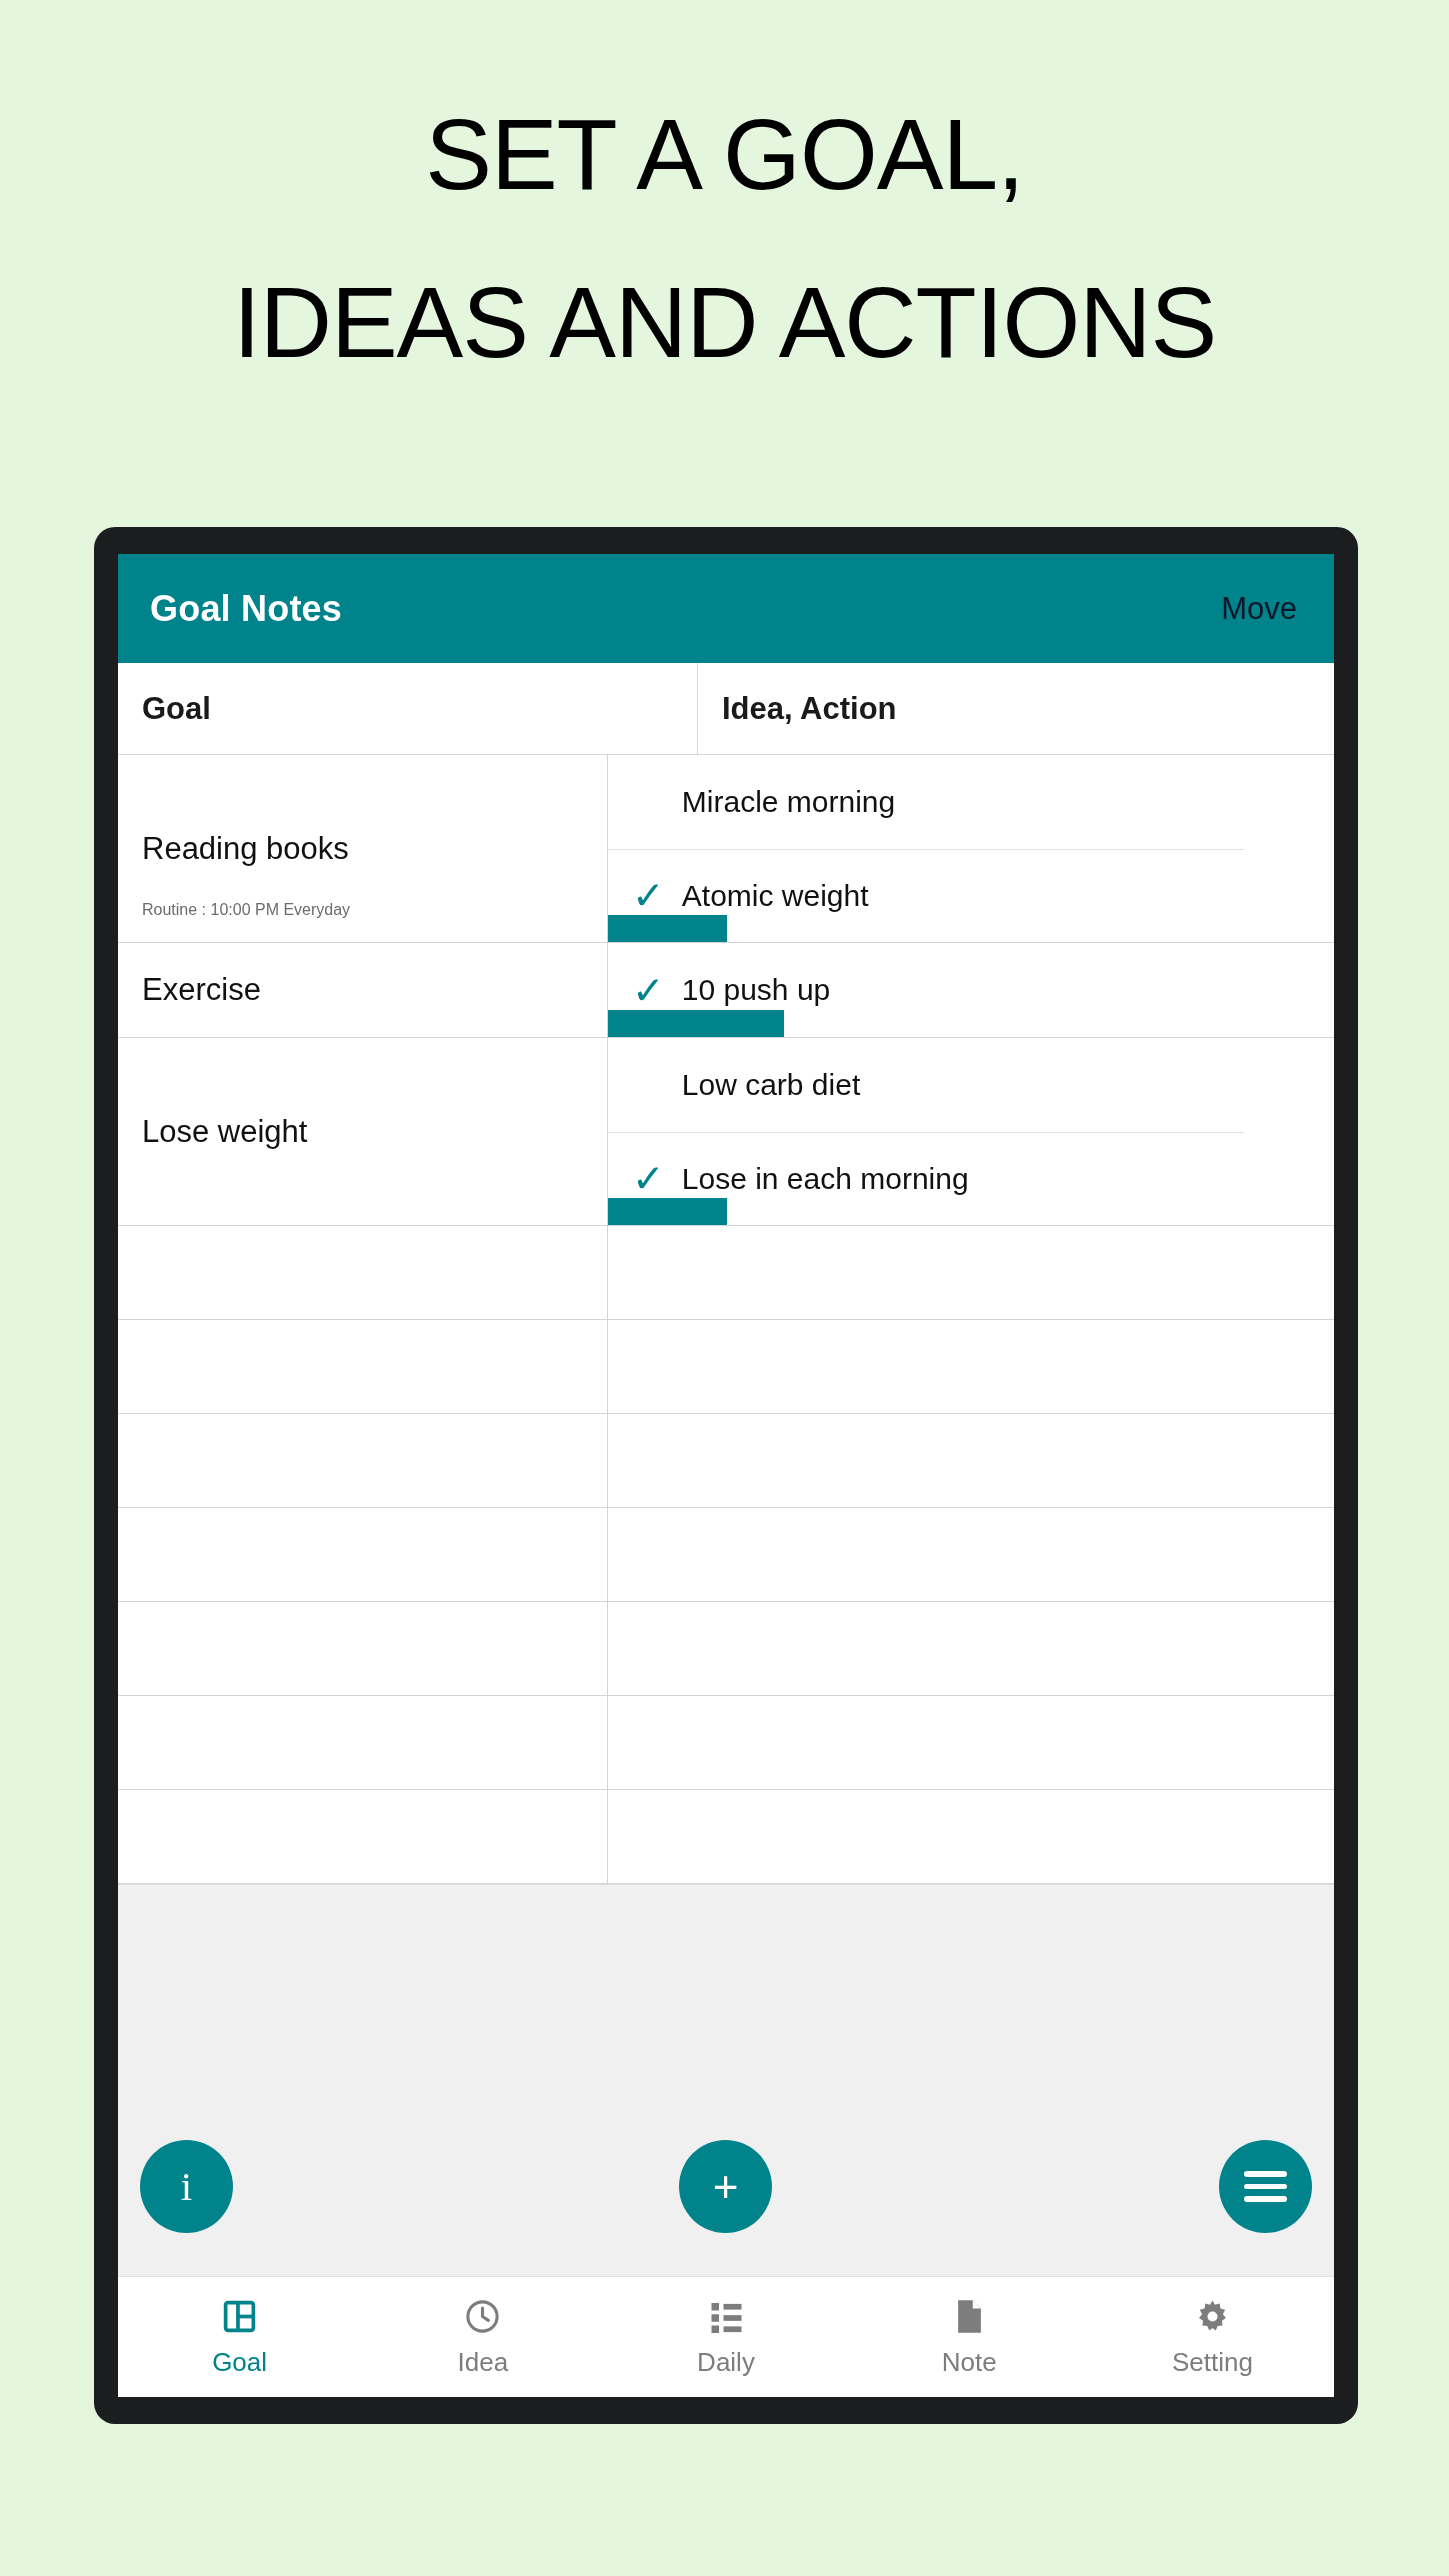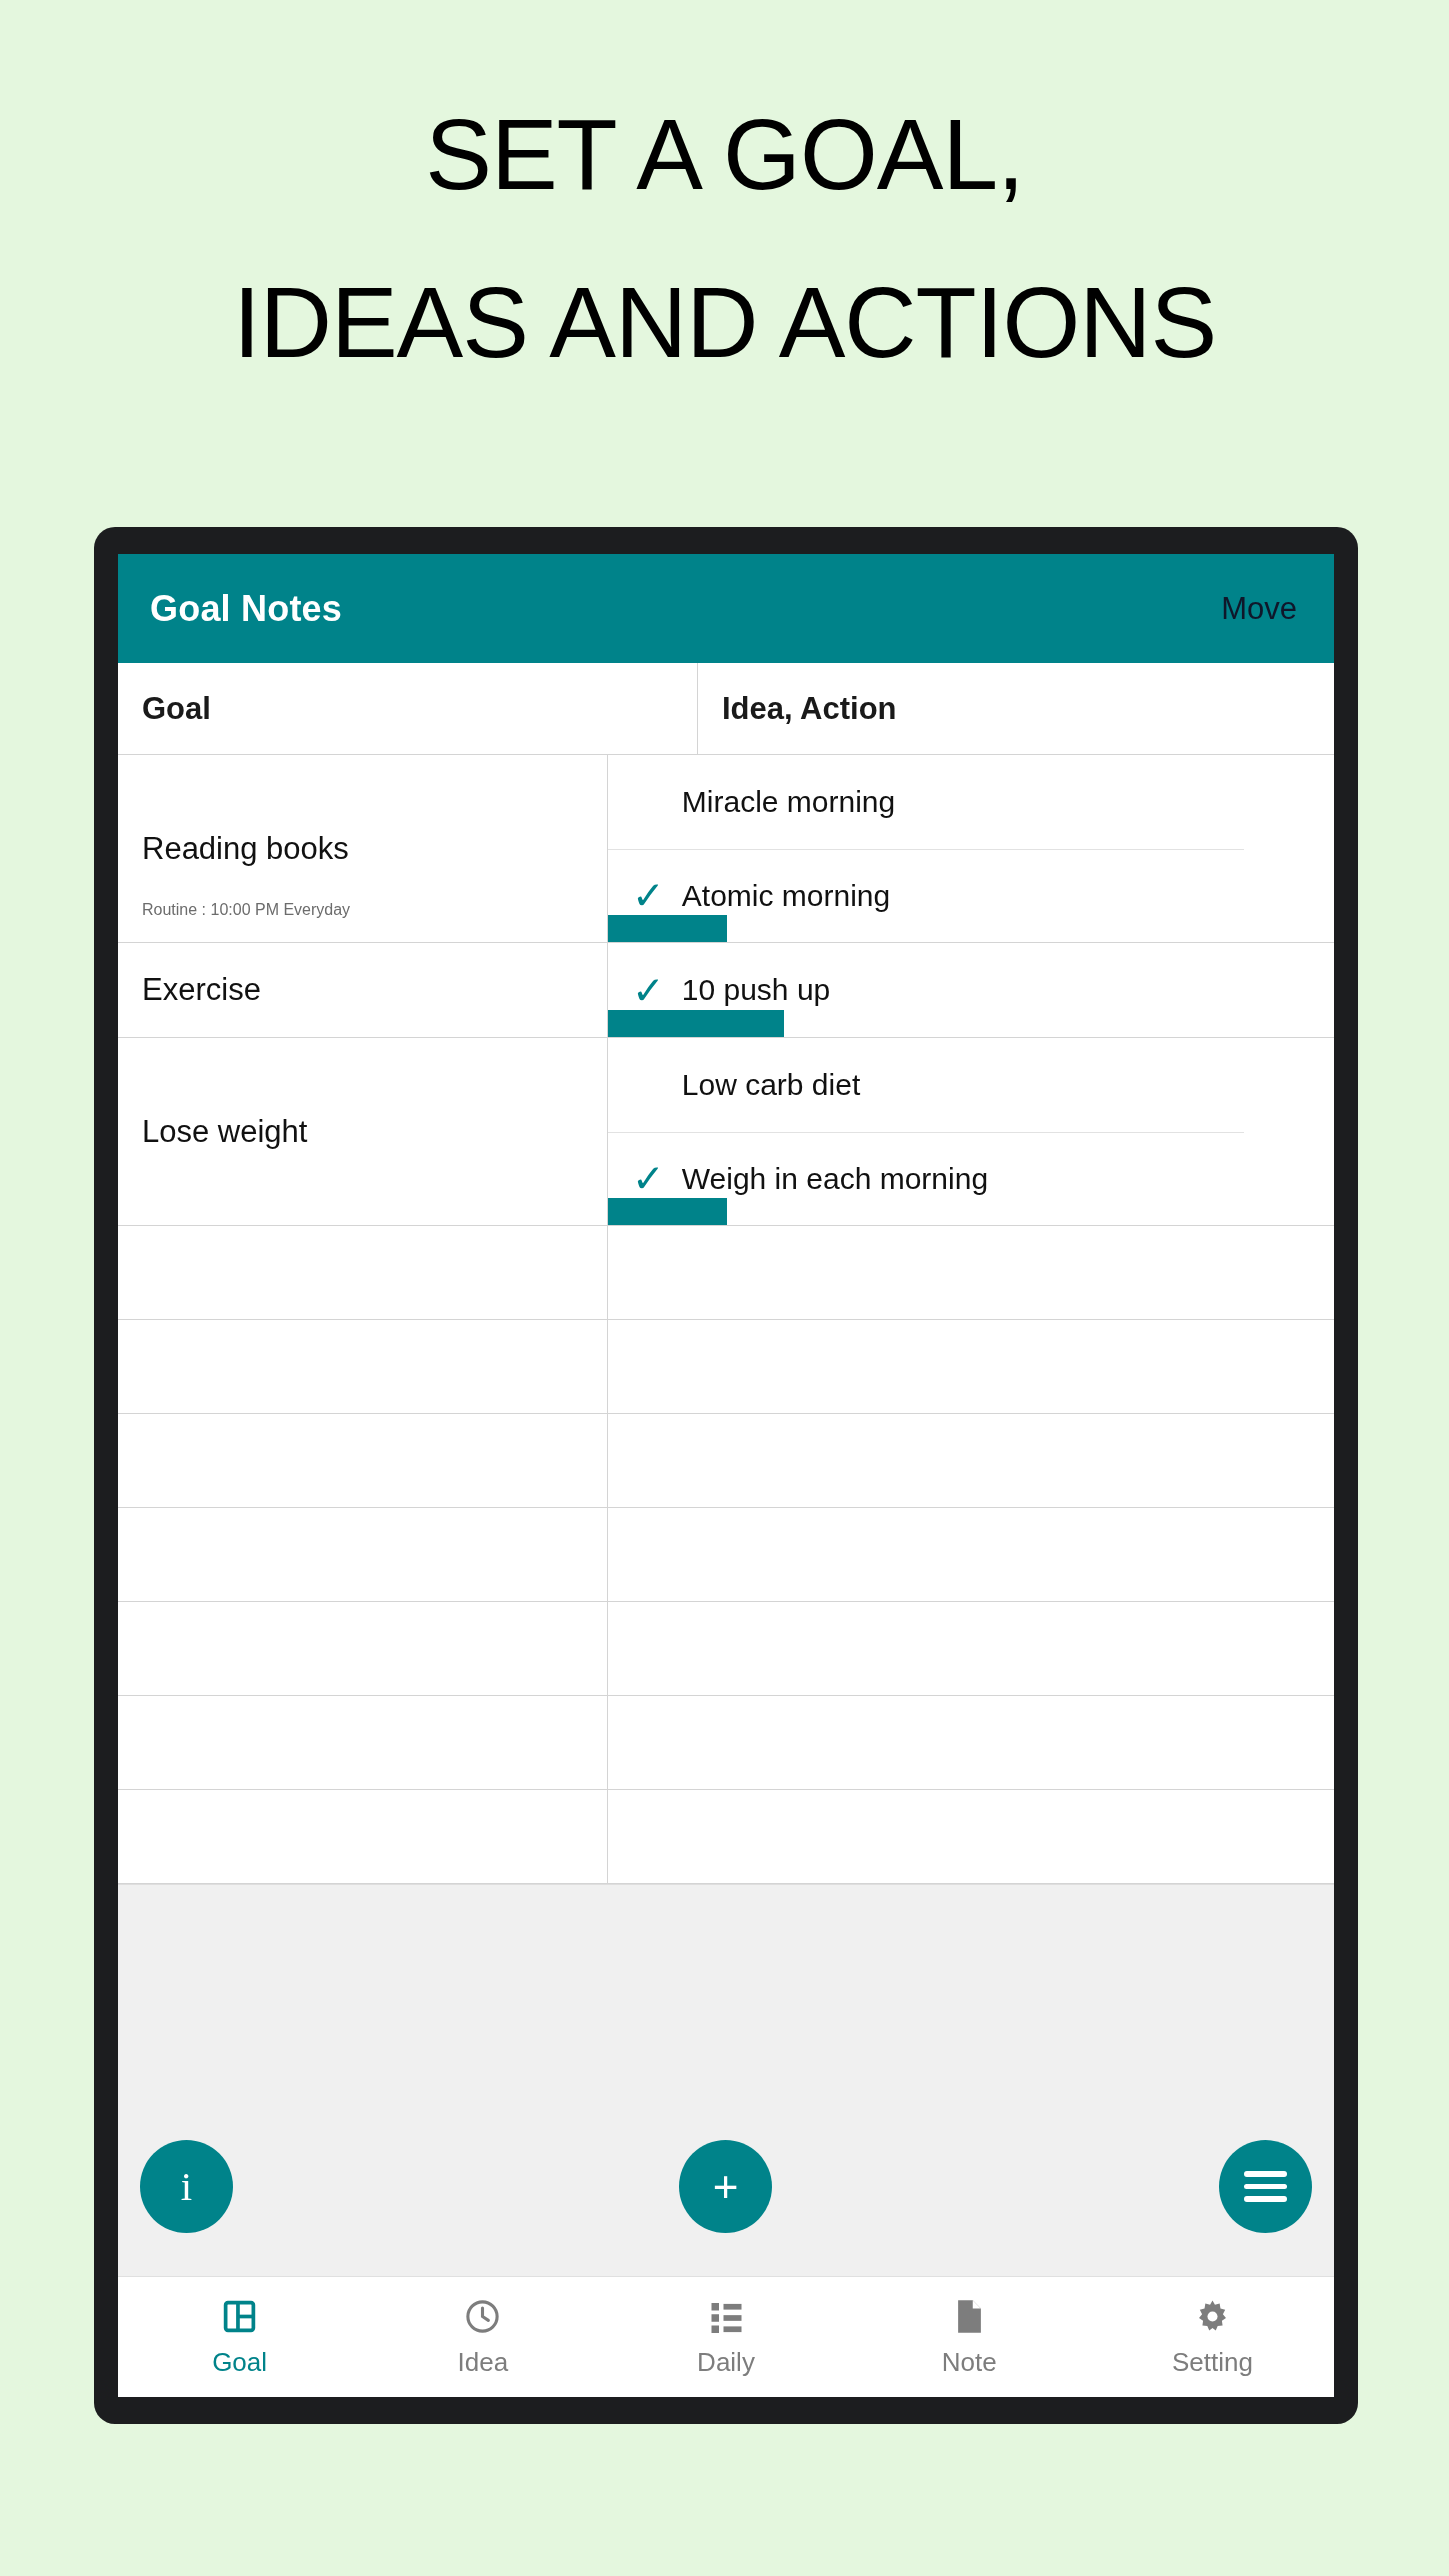--- a/index.html
+++ b/index.html
@@ -245,21 +245,21 @@
               <div class="goal-title">Reading books</div>
               <div class="goal-routine">Routine : 10:00 PM Everyday</div>
             </div>
             <div class="cell-idea" style="height: 187px;">
               <div class="idea-item" style="height: 94px;">
                 <span class="check"></span>
                 <span class="idea-text">Miracle morning</span>
               </div>
               <div class="idea-item" style="height: 94px;">
                 <span class="check">✓</span>
-                <span class="idea-text">Atomic morning</span>
+                <span class="idea-text">Atomic weight</span>
                 <div class="progress" style="width: 119px;"></div>
               </div>
             </div>
           </div>
           <div class="trow">
             <div class="cell-goal" style="height: 94px;">
               <div class="goal-title">Exercise</div>
             </div>
             <div class="cell-idea" style="height: 94px;">
               <div class="idea-item" style="height: 94px;">
@@ -273,21 +273,21 @@
             <div class="cell-goal" style="height: 187px;">
               <div class="goal-title">Lose weight</div>
             </div>
             <div class="cell-idea" style="height: 187px;">
               <div class="idea-item" style="height: 94px;">
                 <span class="check"></span>
                 <span class="idea-text">Low carb diet</span>
               </div>
               <div class="idea-item" style="height: 94px;">
                 <span class="check">✓</span>
-                <span class="idea-text">Weigh in each morning</span>
+                <span class="idea-text">Lose in each morning</span>
                 <div class="progress" style="width: 119px;"></div>
               </div>
             </div>
           </div>
           <div class="trow empty-row">
             <div class="cell-goal"></div>
             <div class="cell-idea"></div>
           </div>
           <div class="trow empty-row">
             <div class="cell-goal"></div>

